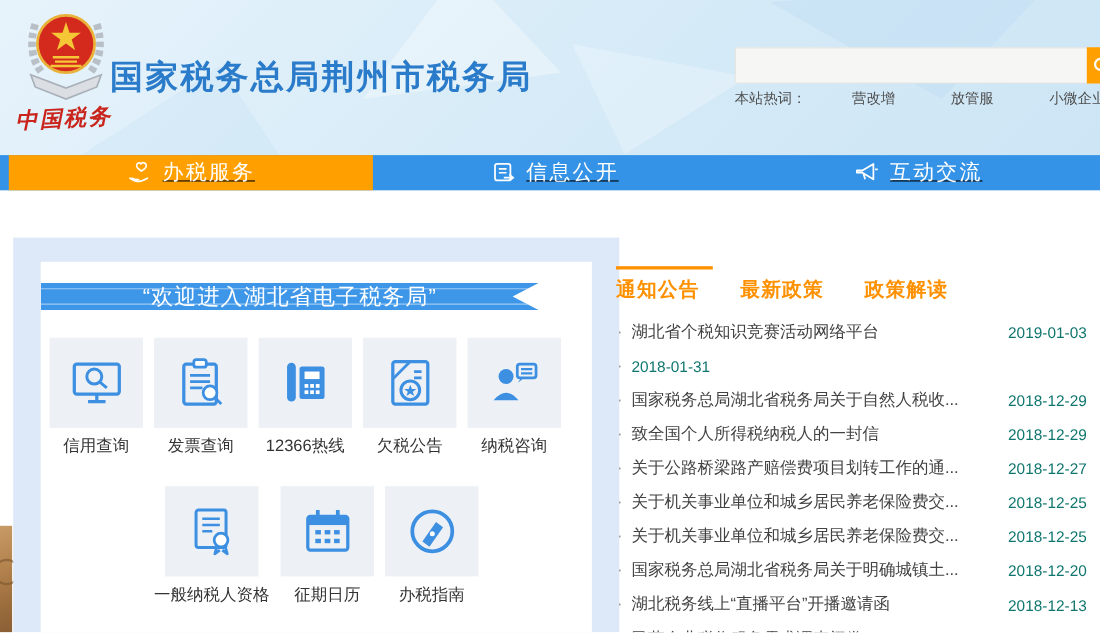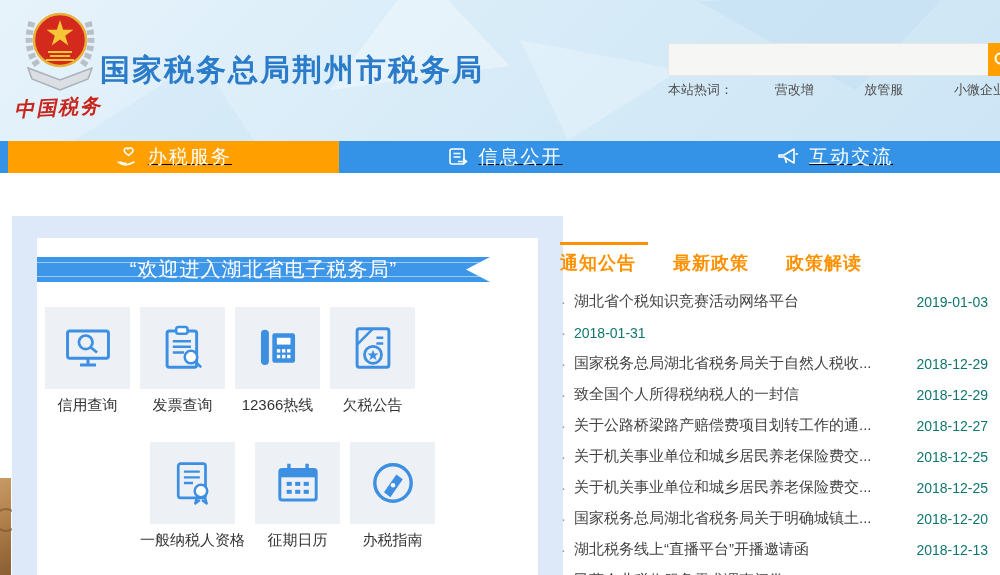--- a/index.html
+++ b/index.html
@@ -207,20 +207,32 @@
             <svg width="50" height="50" viewBox="0 0 44 44">
               <rect x="8" y="5" width="28" height="34" rx="2" fill="none" stroke="#3d8fe2" stroke-width="2.6"></rect>
               <path d="M8 19 L22 5" stroke="#3d8fe2" stroke-width="2.2"></path>
               <path d="M25 13 h6 M25 18 h6" stroke="#3d8fe2" stroke-width="2.2"></path>
               <circle cx="22" cy="28" r="7.5" fill="none" stroke="#3d8fe2" stroke-width="2.4"></circle>
               <path d="M22 23.5 l1.3 3.4 3.6 0 -2.9 2.2 1.1 3.5 -3.1 -2.1 -3.1 2.1 1.1 -3.5 -2.9 -2.2 3.6 0 z" fill="#3d8fe2"></path>
             </svg>
           </div>
           <div class="tile-label">欠税公告</div>
         </div>
+        <div class="tile-item">
+          <div class="tile">
+            <svg width="50" height="50" viewBox="0 0 44 44">
+              <circle cx="15" cy="17" r="6" fill="#3d8fe2"></circle>
+              <path d="M5 36 q10 -12 20 0 z" fill="#3d8fe2"></path>
+              <rect x="24" y="7" width="15" height="11" rx="2" fill="none" stroke="#3d8fe2" stroke-width="2.2"></rect>
+              <path d="M27 11 h9 M27 14.5 h9" stroke="#3d8fe2" stroke-width="1.8"></path>
+              <path d="M27 18 l-2.5 4 5 -4 z" fill="#3d8fe2"></path>
+            </svg>
+          </div>
+          <div class="tile-label">纳税咨询</div>
+        </div>
       </div>
 
       <div class="tile-row row2">
         <div class="tile-item">
           <div class="tile">
             <svg width="50" height="50" viewBox="0 0 44 44">
               <rect x="9" y="5" width="24" height="30" rx="2" fill="none" stroke="#3d8fe2" stroke-width="2.4"></rect>
               <path d="M14 12 h14 M14 17 h14 M14 22 h8" stroke="#3d8fe2" stroke-width="2"></path>
               <circle cx="29" cy="29" r="5.5" fill="#fff" stroke="#3d8fe2" stroke-width="2.2"></circle>
               <path d="M26 33 l-2 7 4 -3 M32 33 l2 7 -4 -3" fill="none" stroke="#3d8fe2" stroke-width="2.2" stroke-linejoin="round"></path>

